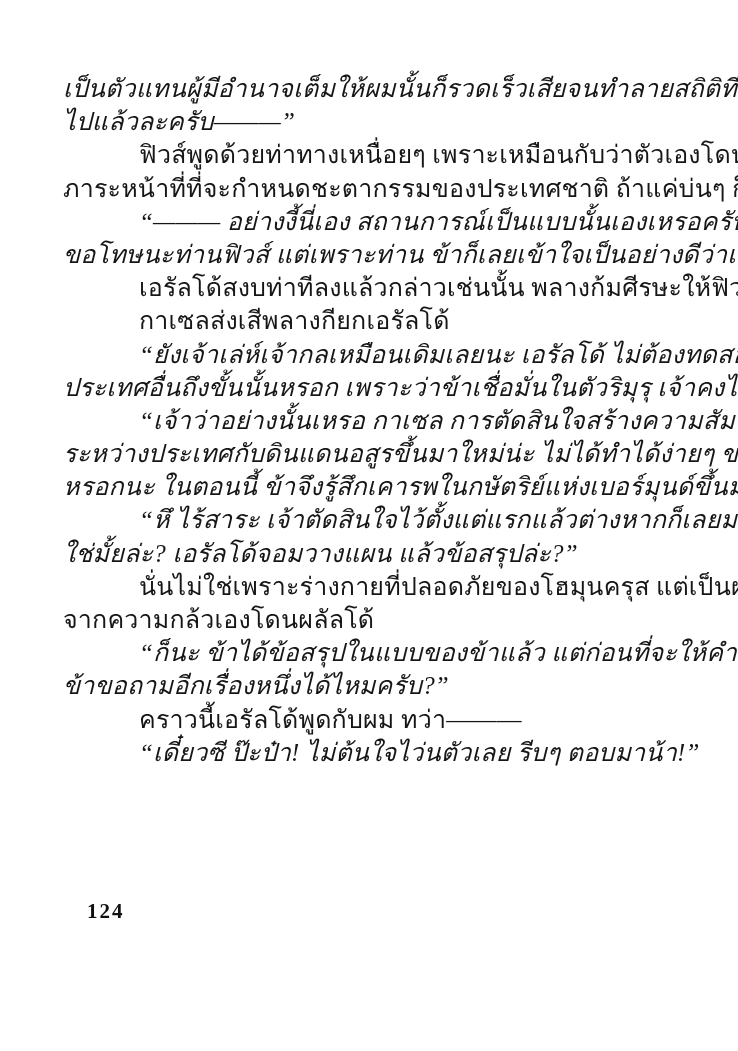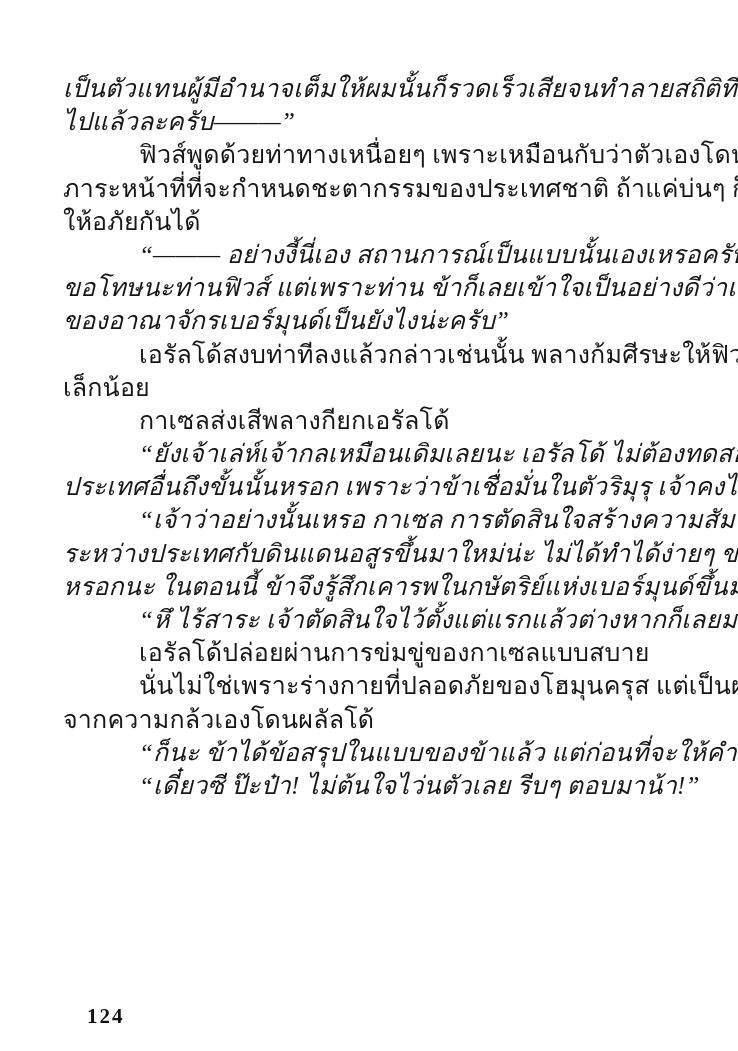--- a/index.html
+++ b/index.html
@@ -32,49 +32,48 @@
   }
   .line.indent {
     padding-left: 76px;
   }
   .line.italic {
     font-style: italic;
   }
   .page-number {
     position: absolute;
     left: 87px;
-    top: 1004px;
+    top: 899px;
     font-size: 21px;
     font-weight: 600;
     letter-spacing: 2px;
     color: #111111;
   }
 </style>
 </head>
 <body>
 
 <div class="page">
   <div class="text-block">
       <div class="line italic">เป็นตัวแทนผู้มีอำนาจเต็มให้ผมนั้นก็รวดเร็วเสียจนทำลายสถิติที่เร็วที่สุด</div>
       <div class="line italic">ไปแล้วละครับ———”</div>
       <div class="line indent">ฟิวส์พูดด้วยท่าทางเหนื่อยๆ เพราะเหมือนกับว่าตัวเองโดนผลัก</div>
       <div class="line">ภาระหน้าที่ที่จะกำหนดชะตากรรมของประเทศชาติ ถ้าแค่บ่นๆ ก็คงจะ</div>
-      <div class="line">ให้อภัยกันได้</div>
       <div class="line indent italic">“——— อย่างงี้นี่เอง สถานการณ์เป็นแบบนั้นเองเหรอครับ</div>
       <div class="line italic">ขอโทษนะท่านฟิวส์ แต่เพราะท่าน ข้าก็เลยเข้าใจเป็นอย่างดีว่าเจตจำนง</div>
-      <div class="line italic">ของอาณาจักรเบอร์มุนด์เป็นยังไงน่ะครับ”</div>
       <div class="line indent">เอรัลโด้สงบท่าทีลงแล้วกล่าวเช่นนั้น พลางก้มศีรษะให้ฟิวส์</div>
-      <div class="line">เล็กน้อย</div>
       <div class="line indent">กาเซลส่งเสีพลางกียกเอรัลโด้</div>
       <div class="line indent italic">“ยังเจ้าเล่ห์เจ้ากลเหมือนเดิมเลยนะ เอรัลโด้ ไม่ต้องทดสอบ</div>
       <div class="line italic">ประเทศอื่นถึงขั้นนั้นหรอก เพราะว่าข้าเชื่อมั่นในตัวริมุรุ เจ้าคงไม่จำเป็น</div>
       <div class="line indent italic">“เจ้าว่าอย่างนั้นเหรอ กาเซล การตัดสินใจสร้างความสัมพันธ์</div>
       <div class="line italic">ระหว่างประเทศกับดินแดนอสูรขึ้นมาใหม่น่ะ ไม่ได้ทำได้ง่ายๆ ขนาดนั้น</div>
       <div class="line italic">หรอกนะ ในตอนนี้ ข้าจึงรู้สึกเคารพในกษัตริย์แห่งเบอร์มุนด์ขึ้นมาน่ะ”</div>
       <div class="line indent italic">“หึ ไร้สาระ เจ้าตัดสินใจไว้ตั้งแต่แรกแล้วต่างหากก็เลยมาที่นี่</div>
-      <div class="line indent">เอรัลโด้ปล่อยผ่านการข่มขู่ของกาเซลแบบสบาย</div>
+      <div class="line italic">ใช่มั้ยล่ะ? เอรัลโด้จอมวางแผน แล้วข้อสรุปล่ะ?”</div>
       <div class="line indent">นั่นไม่ใช่เพราะร่างกายที่ปลอดภัยของโฮมุนครุส แต่เป็นผลลัพธ์</div>
       <div class="line">จากความกล้วเองโดนผลัลโด้</div>
       <div class="line indent italic">“ก็นะ ข้าได้ข้อสรุปในแบบของข้าแล้ว แต่ก่อนที่จะให้คำตอบนั้น</div>
+      <div class="line italic">ข้าขอถามอีกเรื่องหนึ่งได้ไหมครับ?”</div>
+      <div class="line indent">คราวนี้เอรัลโด้พูดกับผม ทว่า———</div>
       <div class="line indent italic">“เดี๋ยวซี ป๊ะป๋า! ไม่ต้นใจไว่นตัวเลย รีบๆ ตอบมาน้า!”</div>
     </div>
   <div class="page-number">124</div>
 </div>
 
 </body></html>

